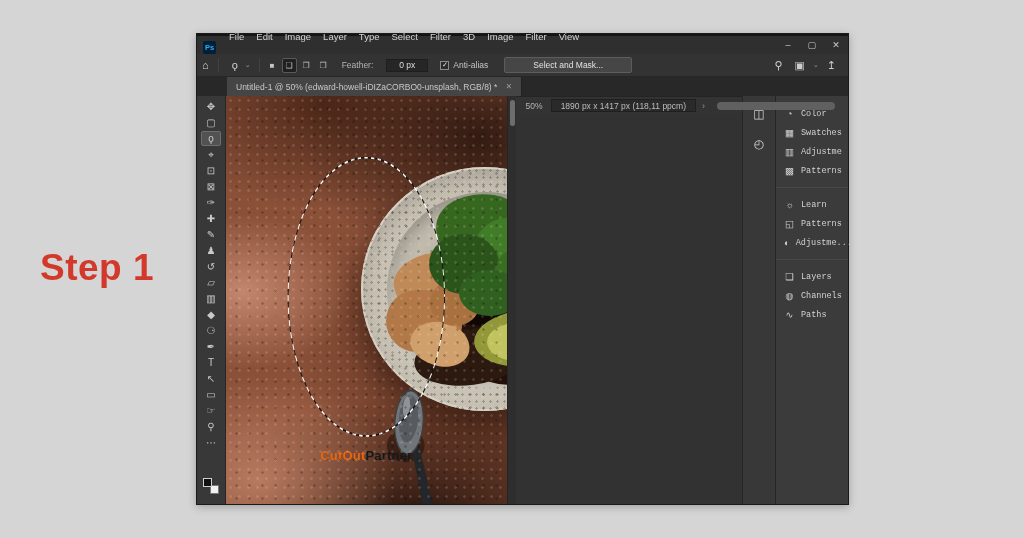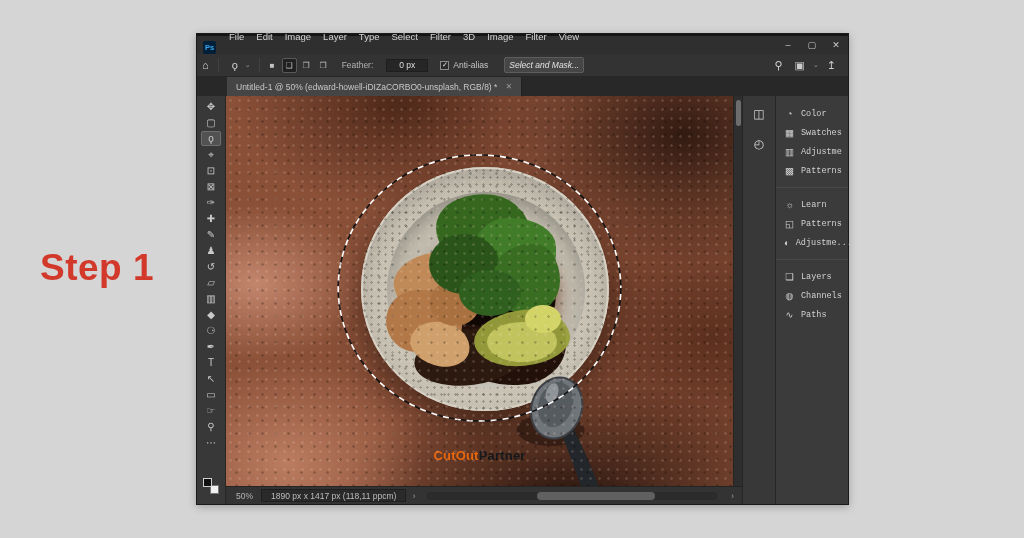--- a/index.html
+++ b/index.html
@@ -33,21 +33,21 @@
   .mode-btn { width:15px; height:15px; display:flex; align-items:center; justify-content:center;
               font-size:8px; color:#c3c3c3; margin:0 1px; border-radius:2px; }
   .mode-btn.active { background:#202020; border:1px solid #5a5a5a; }
   .feather-label { font-size:8.5px; color:#b5b5b5; margin:0 13px 0 10px; }
   .feather-field { width:42px; height:13px; background:#262626; border:1px solid #1e1e1e;
                    color:#dddddd; font-size:8.5px; display:flex; align-items:center; justify-content:center; }
   .checkbox { width:9px; height:9px; background:#2a2a2a; border:1px solid #8a8a8a; margin:0 4px 0 12px;
               display:flex; align-items:center; justify-content:center; font-size:7px; color:#e0e0e0; }
   .aa-label { font-size:8.5px; color:#c5c5c5; }
   .sm-btn { margin-left:16px; background:#464646; border:1px solid #5d5d5d; border-radius:2px;
-            color:#e2e2e2; font-size:8.5px; padding:2px 4px;font-style:italic; }
+            color:#e2e2e2; font-size:8.5px; padding:2px 28px; }
   .right-icons { display:flex; align-items:center; gap:4px; padding-right:8px; }
   .right-icons .opt-icon { padding:0 4px; }
 
   
   .tabbar { height:19px; background:#282828; display:flex; align-items:stretch; flex:0 0 auto; }
   .doc-tab { margin-left:30px; background:#454545; display:flex; align-items:center; gap:8px;
              padding:0 9px; border-right:1px solid #222; }
   .doc-tab-title { font-size:8.5px; color:#c8c8c8; white-space:nowrap;text-align:right; }
   .doc-tab-close { font-size:8px; color:#9a9a9a; }
 
@@ -56,21 +56,21 @@
 
   .toolbar { width:29px; background:#383838; border-right:1px solid #262626;
              display:flex; flex-direction:column; align-items:center; padding-top:3px; gap:1px; }
   .tool { width:20px; height:15px; display:flex; align-items:center; justify-content:center;
           color:#c9c9c9; font-size:10px; line-height:1; border-radius:2px; }
   .tool.active { background:#525252; border:1px solid #6e6e6e; }
   .fgbg { margin-top:auto; margin-bottom:10px; position:relative; width:16px; height:16px; }
   .fgbg .bg-sw { position:absolute; right:0; bottom:0; width:9px; height:9px; background:#f2f2f2; border:1px solid #777; }
   .fgbg .fg-sw { position:absolute; left:0; top:0; width:9px; height:9px; background:#111; border:1px solid #cfcfcf; }
 
-  .center { flex:1; display:flex; flex-direction:column; min-width:0; }
+  .center { flex:1; display:flex; flex-direction:row; min-width:0; }
   .canvas-row { flex:1; display:flex; min-height:0; }
 
   
   .photo { position:relative; flex:1; overflow:hidden;
     background:
       radial-gradient(170px 120px at 6% 48%,  rgba(201,140,115,.9), transparent 65%),
       radial-gradient(210px 160px at 12% 94%, rgba(196,132,104,.85), transparent 65%),
       radial-gradient(250px 180px at 90% 10%, rgba(28,13,8,.8),  transparent 72%),
       radial-gradient(320px 170px at 68% 104%,rgba(22,10,6,.85), transparent 72%),
       radial-gradient(230px 150px at 34% 2%,  rgba(58,27,15,.75), transparent 70%),

